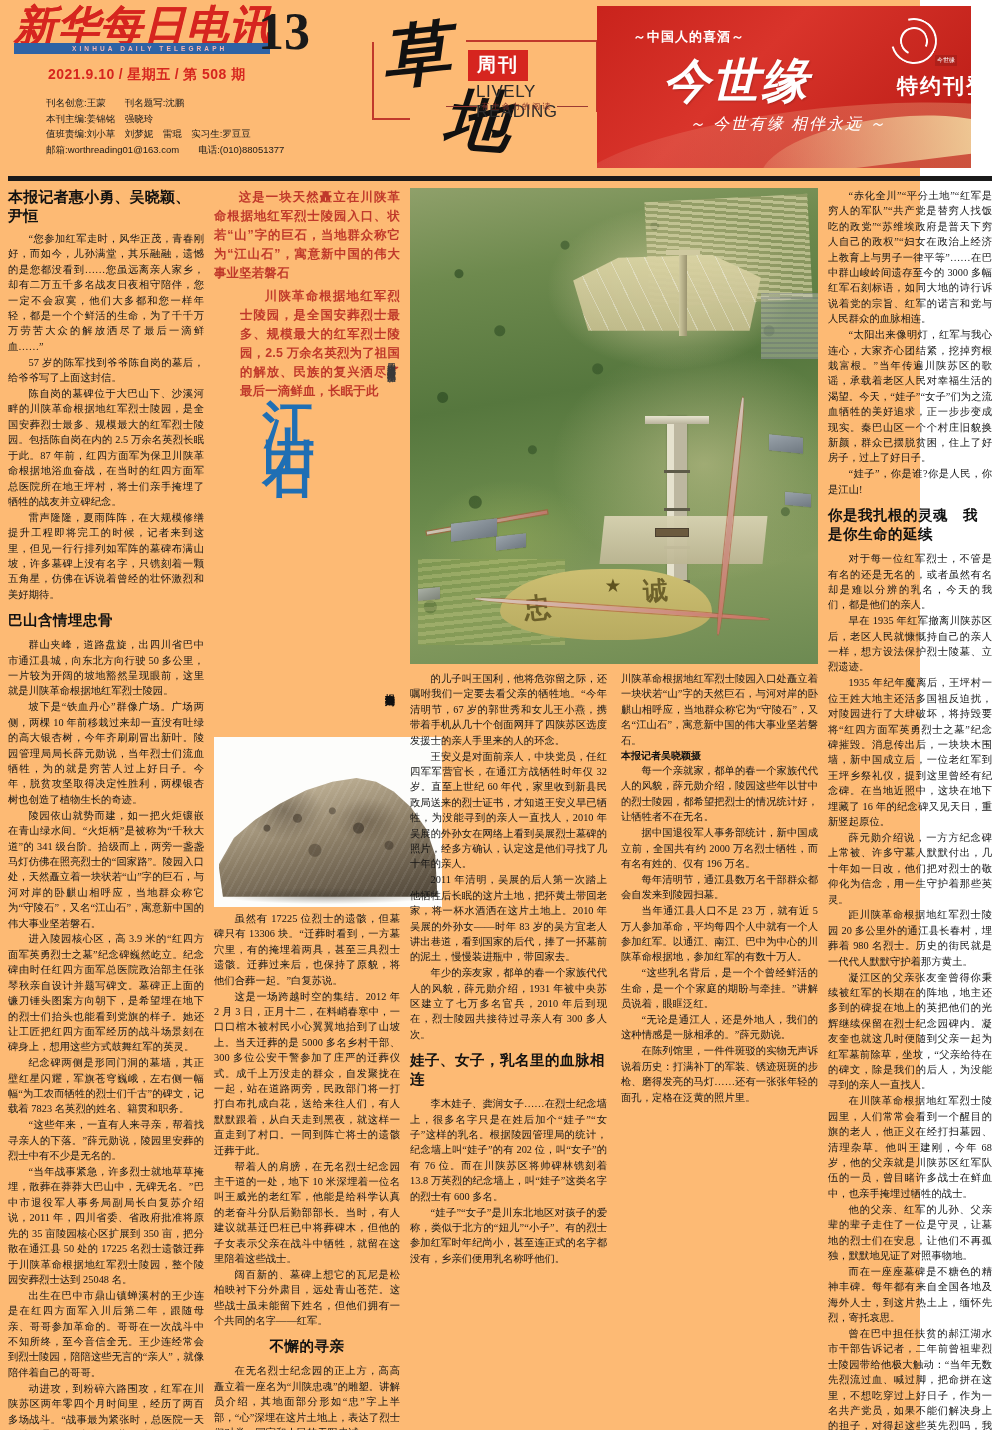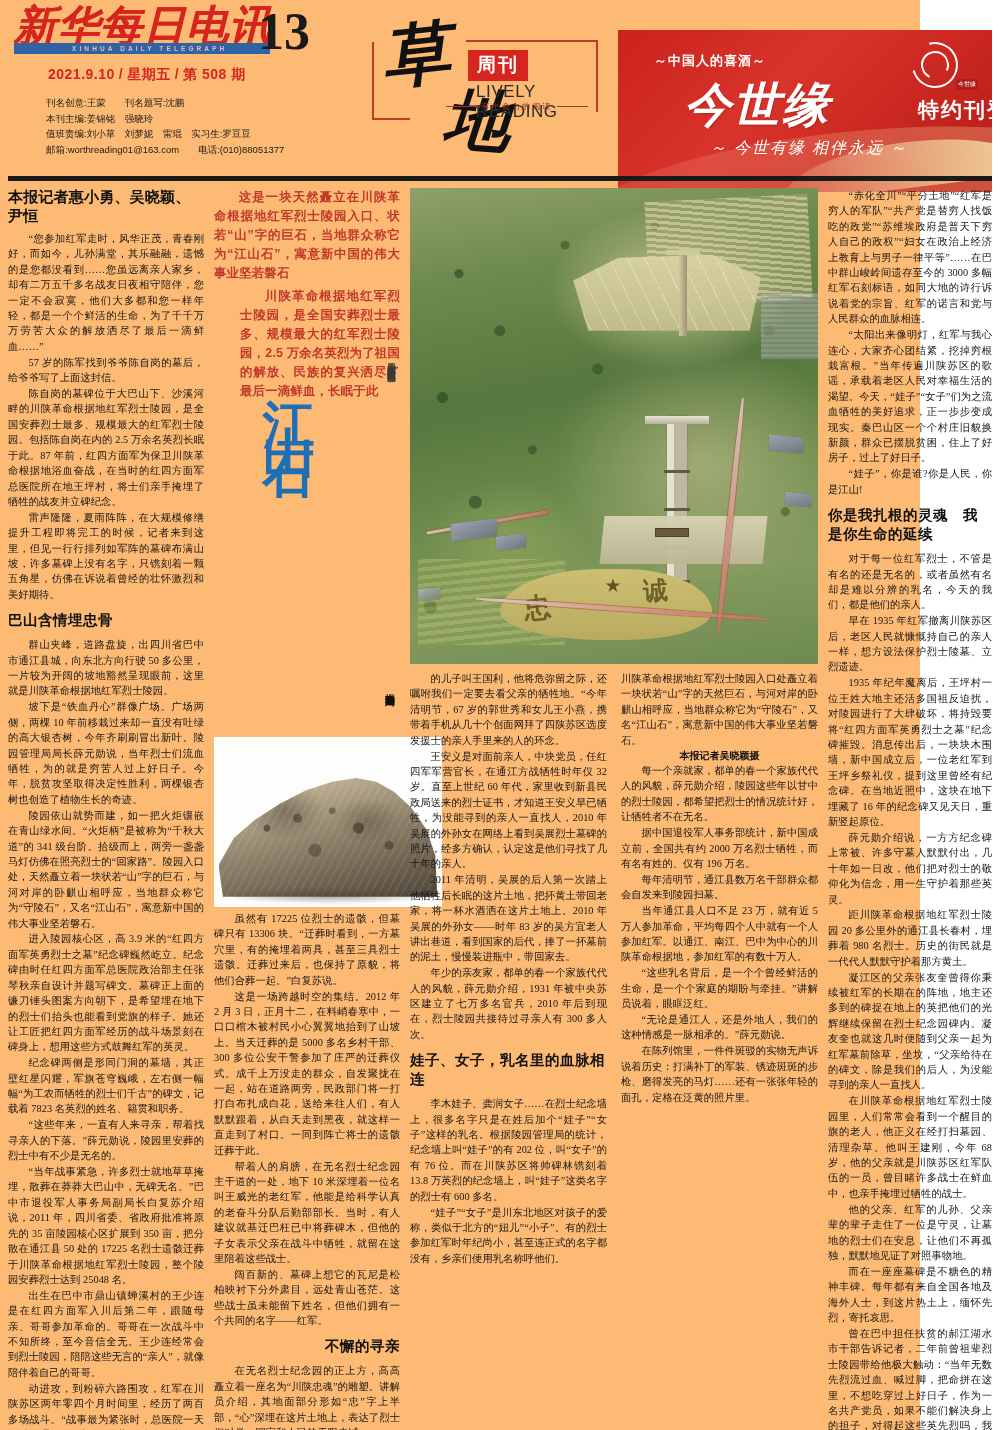--- a/index.html
+++ b/index.html
@@ -67,24 +67,23 @@
   .lively {
     position:absolute; left:100px; top:76px; font-size:17px; color:#2b2b2b;
     font-family:"Liberation Sans", sans-serif; letter-spacing:0.6px;margin-left:8px;
   }
   .sloganrow { position:absolute; left:78px; top:95px; width:142px; display:flex; align-items:center; gap:4px; }
   .sl-line { flex:1; height:1px; background:#9b3b33; }
   .sl-txt { font-size:8px; color:#7c2a24; letter-spacing:2.2px; font-family:"Liberation Sans",sans-serif; white-space:nowrap; }
 
   
   .ad {
-    position:absolute; left:618px; top:6px; width:374px; height:162px;
+    position:absolute; left:597px; top:6px; width:374px; height:162px;
     background:linear-gradient(135deg,#c9231c 0%,#d9342b 40%,#b81a14 100%);
     overflow:hidden;
-    margin-top:24px;
   }
   .ad .wave1 { position:absolute; left:-30px; bottom:-60px; width:520px; height:120px;
     border-radius:50%; background:linear-gradient(90deg,rgba(255,255,255,.07),rgba(255,220,160,.35)); transform:rotate(-6deg); }
   .ad .wave2 { position:absolute; left:160px; bottom:4px; width:260px; height:46px;
     border-radius:50% 50% 0 0 / 100% 100% 0 0; background:linear-gradient(90deg,rgba(255,230,180,.15),#f3d9a0); transform:rotate(-7deg); }
   .ad-top { position:absolute; left:36px; top:22px; font-size:13px; font-weight:bold; color:#fff;
     font-family:"Liberation Sans",sans-serif; letter-spacing:1px; white-space:nowrap; }
   .ad-main { position:absolute; left:66px; top:44px; font-size:47px; font-weight:bold; color:#fff;
     font-family:"Liberation Serif",serif; font-style:italic; letter-spacing:2px; white-space:nowrap;
     text-shadow:1px 1px 2px rgba(0,0,0,.18); }
@@ -118,21 +117,21 @@
   p.bt {
     font-size:10.3px; line-height:15.4px; color:#141414; text-align:justify;
     text-indent:2em; font-family:"Liberation Serif","DejaVu Serif",serif;
     margin-bottom:0.5px; letter-spacing:0.05px;
   }
   p.bt.noind { text-indent:0; }
   h3.sec {
     font-size:14.5px; font-weight:bold; color:#111;
     font-family:"Liberation Sans", sans-serif; margin:9px 0 7px 0; letter-spacing:0.5px;
   }
-  h3.sec.lefty { text-align:right; }
+  h3.sec.lefty { text-align:center; }
 
   
   .lead {
     font-size:12.4px; line-height:19px; color:#c0392b; font-weight:bold;
     text-align:justify; text-indent:2em; font-family:"Liberation Sans", sans-serif;
     letter-spacing:0.2px;
   }
   .lead + .lead { margin-top:4px;margin-left:26px; }
 
   
@@ -153,21 +152,21 @@
     position:absolute; right:4px; top:498px; height:110px;
     writing-mode:vertical-rl; text-orientation:upright;
     font-size:9.5px; font-weight:bold; color:#111;
     font-family:"Liberation Sans", sans-serif; letter-spacing:0.4px;
   }
 
   
   .photo { position:relative; overflow:hidden; background:#6b7f52; }
   .photo-main { width:408px; height:476px; }
   .photo-rock { width:228px; height:170px; margin:6px 0 4px 0; }
-  .cap-credit { font-size:10px; font-weight:bold; text-align:center; color:#111;
+  .cap-credit { font-size:10px; font-weight:bold; text-align:left; color:#111;
     font-family:"Liberation Sans",sans-serif; margin-top:1px; }
 
   
   .aerial { position:absolute; inset:0;
     background:
       radial-gradient(ellipse 60% 40% at 72% 58%, rgba(205,200,150,.55), transparent 62%),
       radial-gradient(ellipse 46% 26% at 64% 21%, rgba(216,208,160,.80), transparent 66%),
       radial-gradient(ellipse 30% 18% at 24% 74%, rgba(150,170,90,.55), transparent 70%),
       linear-gradient(170deg,#8fa06a 0%, #6e8a4e 18%, #56773e 42%, #6b8a4c 62%, #849a5e 80%, #6d8a52 100%);
   }

